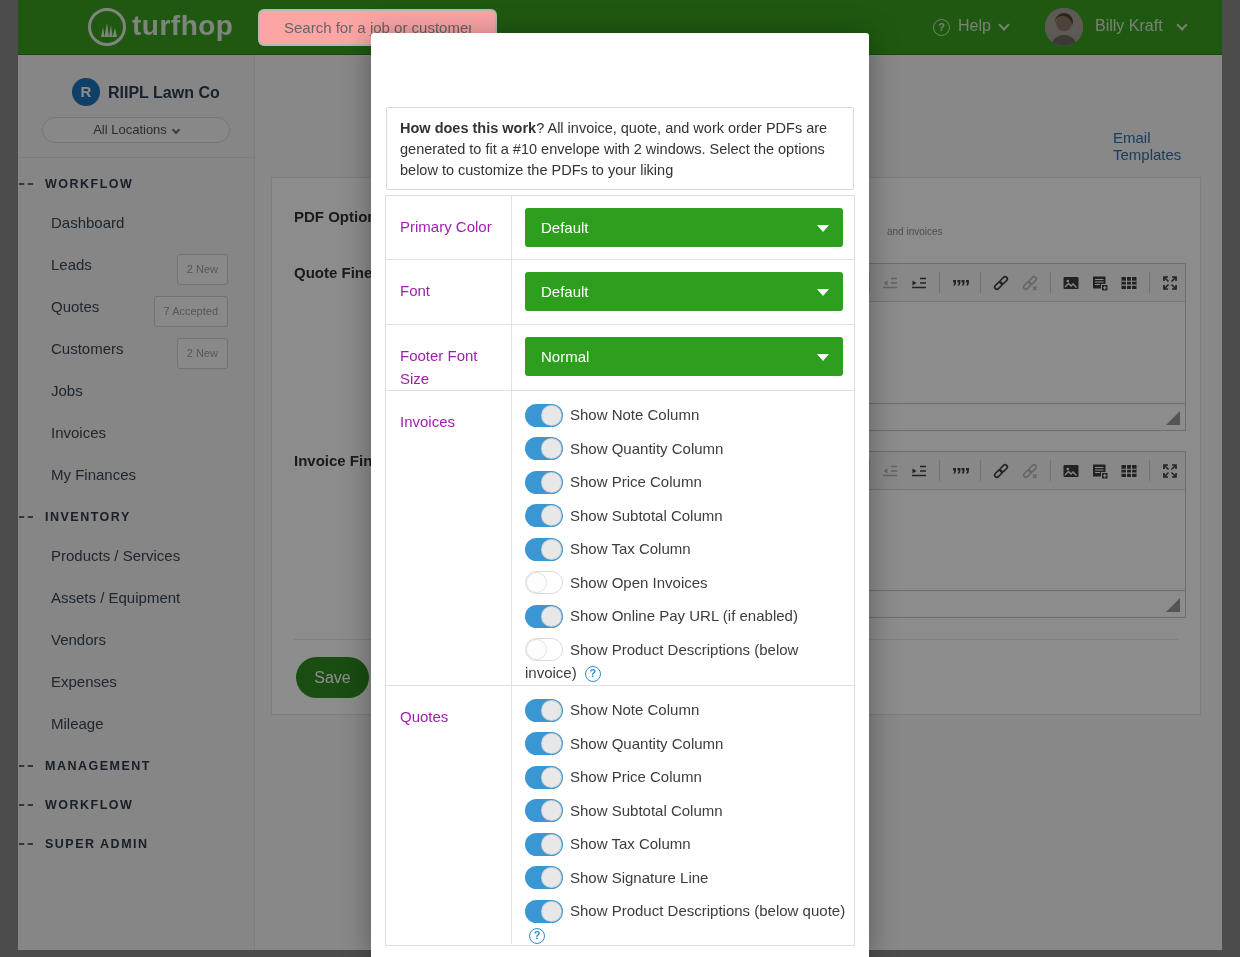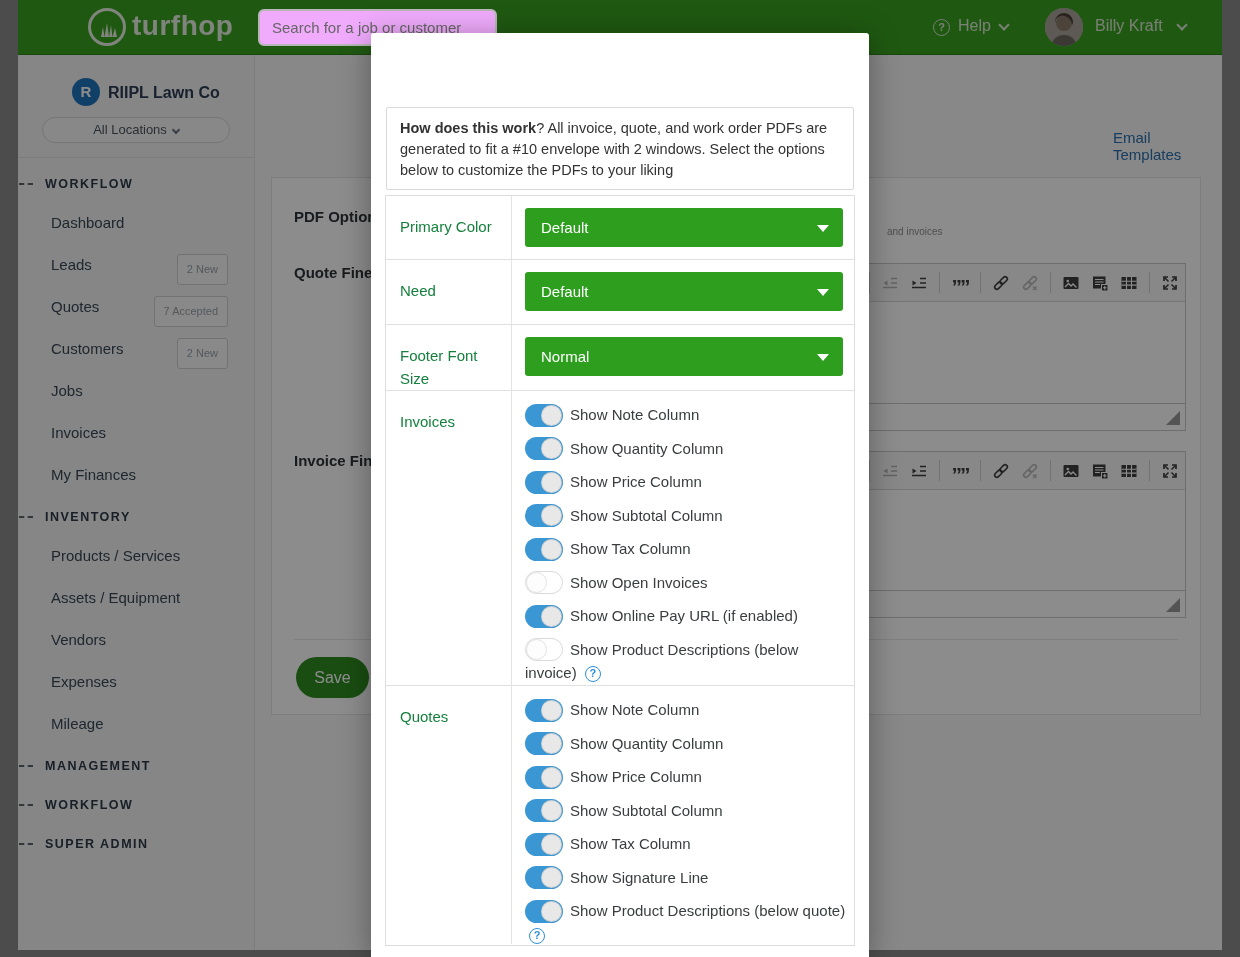--- a/index.html
+++ b/index.html
@@ -23,22 +23,22 @@
   .chev { display:inline-block; width:8px; height:8px; border-right:2px solid #dce9d7;
           border-bottom:2px solid #dce9d7; transform:rotate(45deg); }
   .hdr-chev1 { position:absolute; left:982px; top:21px; }
   .avatar { position:absolute; left:1027px; top:8px; width:38px; height:38px; border-radius:50%;
             overflow:hidden; background:#b9b2a9; }
   .user-name { position:absolute; left:1077px; top:17px; font-size:16px; color:#dce8d7; }
   .hdr-chev2 { position:absolute; left:1160px; top:21px; }
 
   
   .search { position:absolute; left:258px; top:9px; width:239px; height:37px; z-index:60;
-            background:#f0abfc; border:2px solid #b7b7b7; border-radius:6px;
-            font-size:15px; color:#4d4d4d; padding:0 12px; outline:none;
+            background:#fca5a5; border:2px solid #b7b7b7; border-radius:6px;
+            font-size:15px; color:#4d4d4d; padding:0 24px; outline:none;
             font-family:"Liberation Sans", sans-serif; }
   .search::placeholder { color:#666; opacity:1; }
 
   
   .sidebar { position:absolute; left:0; top:55px; width:237px; bottom:0; background:#f4f4f4;
              border-right:1px solid #e3e3e3; }
   .co-circle { position:absolute; left:54px; top:23px; width:28px; height:28px; border-radius:50%;
                background:#1e74bd; color:#fff; font-size:15px; font-weight:bold; text-align:center; line-height:28px; }
   .co-name { position:absolute; left:90px; top:29px; font-size:16px; font-weight:bold; color:#2c3c52; }
   .loc-pill { position:absolute; left:24px; top:62px; width:188px; height:26px; border:1px solid #d7d7d7;
@@ -89,21 +89,21 @@
   .m-hdr { position:absolute; left:0; top:0; right:0; height:64px; border-bottom:1px solid #e6e6e6; }
   .m-title { position:absolute; left:24px; top:18px; font-size:21px; color:#37393c; }
   .m-close { position:absolute; right:16px; top:17px; font-size:18px; font-weight:bold; color:#222;
              background:none; border:none; line-height:1; font-family:"Liberation Sans", sans-serif; cursor:default; }
   .m-info { position:absolute; left:15px; right:15px; top:74px; height:83px; border:1px solid #d9d9d9;
             border-radius:2px; padding:10px 13px; font-size:14.5px; line-height:1.45; color:#333; }
   .mtable { position:absolute; left:14px; right:14px; top:162px; height:751px; border:1px solid #dddddd; }
   .mrow { position:relative; border-bottom:1px solid #e0e0e0; }
   .mrow.last { border-bottom:none; }
   .mlabel { position:absolute; left:0; top:0; bottom:0; width:126px; border-right:1px solid #e3e3e3;
-            padding:19px 12px 0 14px; font-size:15px; color:#15803d; line-height:1.55; }
+            padding:19px 12px 0 14px; font-size:15px; color:#a21caf; line-height:1.55; }
   .mctrl { margin-left:127px; padding:12px 6px 0 12px; }
   .dd { position:relative; width:318px; height:39px; background:#2e9e1f; border-radius:3px;
         color:#fff; font-size:15px; line-height:39px; padding-left:16px; }
   .dd .caret { position:absolute; right:14px; top:17px; width:0; height:0;
                border-left:6px solid transparent; border-right:6px solid transparent; border-top:7px solid #fff; }
   .toggle-row { font-size:15px; color:#3a3d40; line-height:23px; margin-bottom:10px; }
   .toggle { display:inline-block; width:38px; height:23px; border-radius:12px; position:relative;
             vertical-align:middle; margin-right:7px; margin-top:-2px; }
   .toggle.on { background:#3b97d3; }
   .toggle.off { background:#fff; border:1.5px solid #d9d9d9; }
@@ -348,21 +348,21 @@
   <div class="mtable">
 
     <div class="mrow" style="height:64px">
       <div class="mlabel">Primary Color</div>
       <div class="mctrl">
         <div class="dd"><span>Default</span><span class="caret"></span></div>
       </div>
     </div>
 
     <div class="mrow" style="height:65px">
-      <div class="mlabel">Need</div>
+      <div class="mlabel">Font</div>
       <div class="mctrl">
         <div class="dd"><span>Default</span><span class="caret"></span></div>
       </div>
     </div>
 
     <div class="mrow" style="height:66px">
       <div class="mlabel">Footer Font Size</div>
       <div class="mctrl">
         <div class="dd"><span>Normal</span><span class="caret"></span></div>
       </div>

